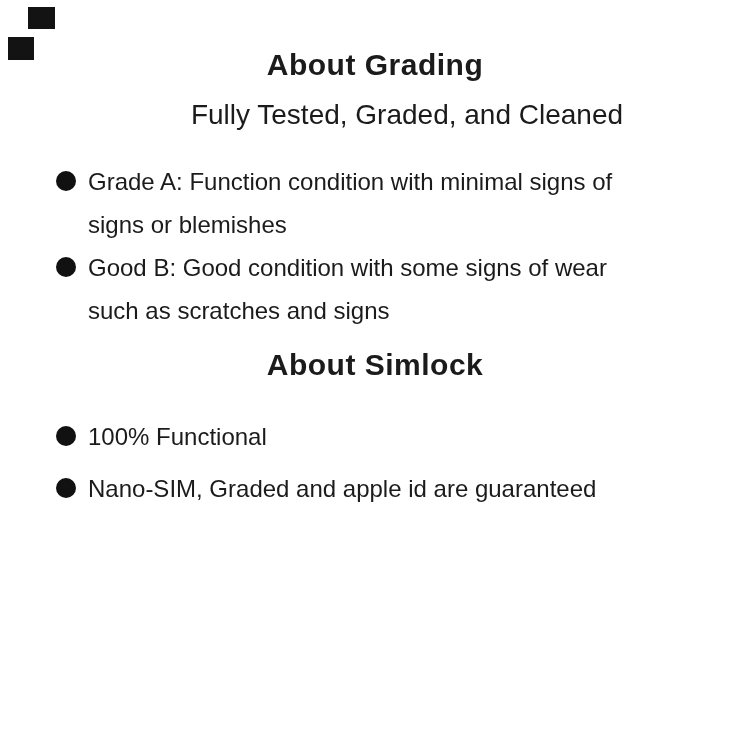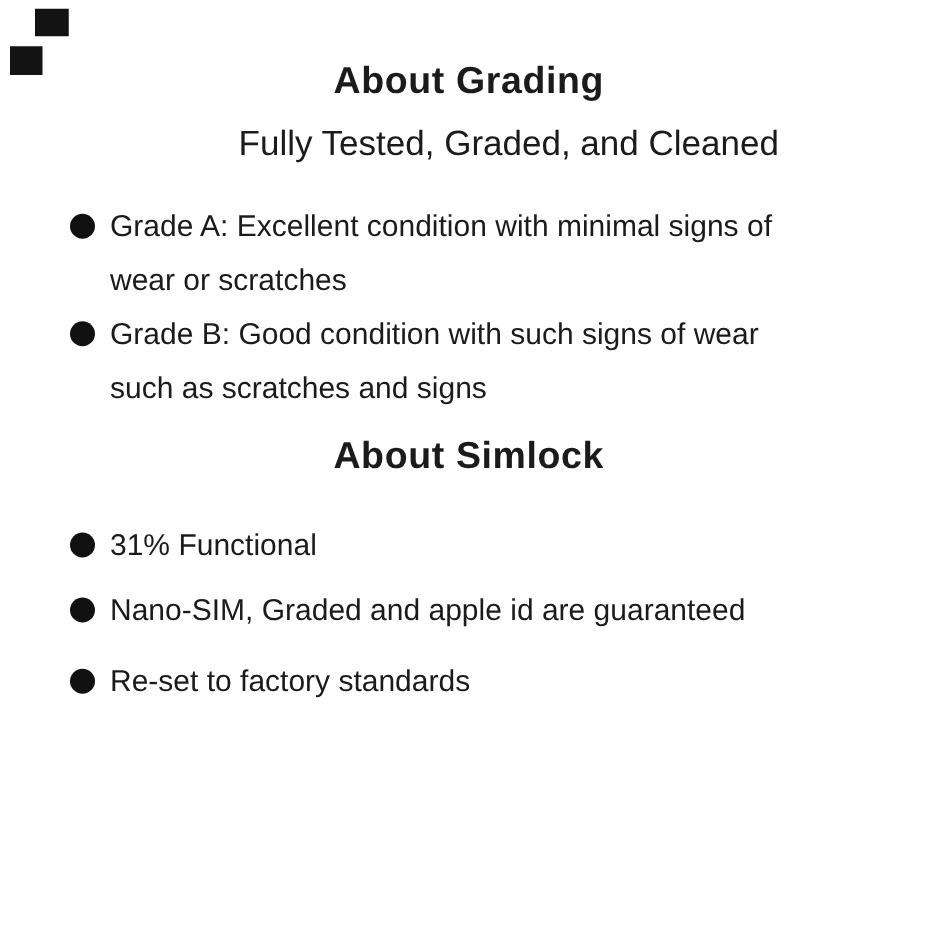--- a/index.html
+++ b/index.html
@@ -84,50 +84,44 @@
   <div class="decor-square sq1"></div>
   <div class="decor-square sq2"></div>
 
   <div class="heading h-grading">About Grading</div>
 
   <div class="subtitle">Fully Tested, Graded, and Cleaned</div>
 
   <div class="bullet-item gi-1">
     <div class="bullet-dot"></div>
     <div class="bullet-text">
-      <span>Grade A: Excellent condition with minimal signs of</span><br>
-      <span>wear or scratches</span>
+      <span>Grade A: Function condition with minimal signs of</span><br>
+      <span>signs or blemishes</span>
     </div>
   </div>
 
   <div class="bullet-item gi-2">
     <div class="bullet-dot"></div>
     <div class="bullet-text">
-      <span>Grade B: Good condition with such signs of wear</span><br>
+      <span>Good B: Good condition with some signs of wear</span><br>
       <span>such as scratches and signs</span>
     </div>
   </div>
 
   <div class="heading h-function">About Simlock</div>
 
   <div class="bullet-item fi-1">
     <div class="bullet-dot"></div>
     <div class="bullet-text">
-      <span>31% Functional</span>
+      <span>100% Functional</span>
     </div>
   </div>
 
   <div class="bullet-item fi-2">
     <div class="bullet-dot"></div>
     <div class="bullet-text">
       <span>Nano-SIM, Graded and apple id are guaranteed</span>
     </div>
   </div>
 
-  <div class="bullet-item fi-3">
-    <div class="bullet-dot"></div>
-    <div class="bullet-text">
-      <span>Re-set to factory standards</span>
-    </div>
-  </div>
 
 
 </div>
 
 </body></html>

